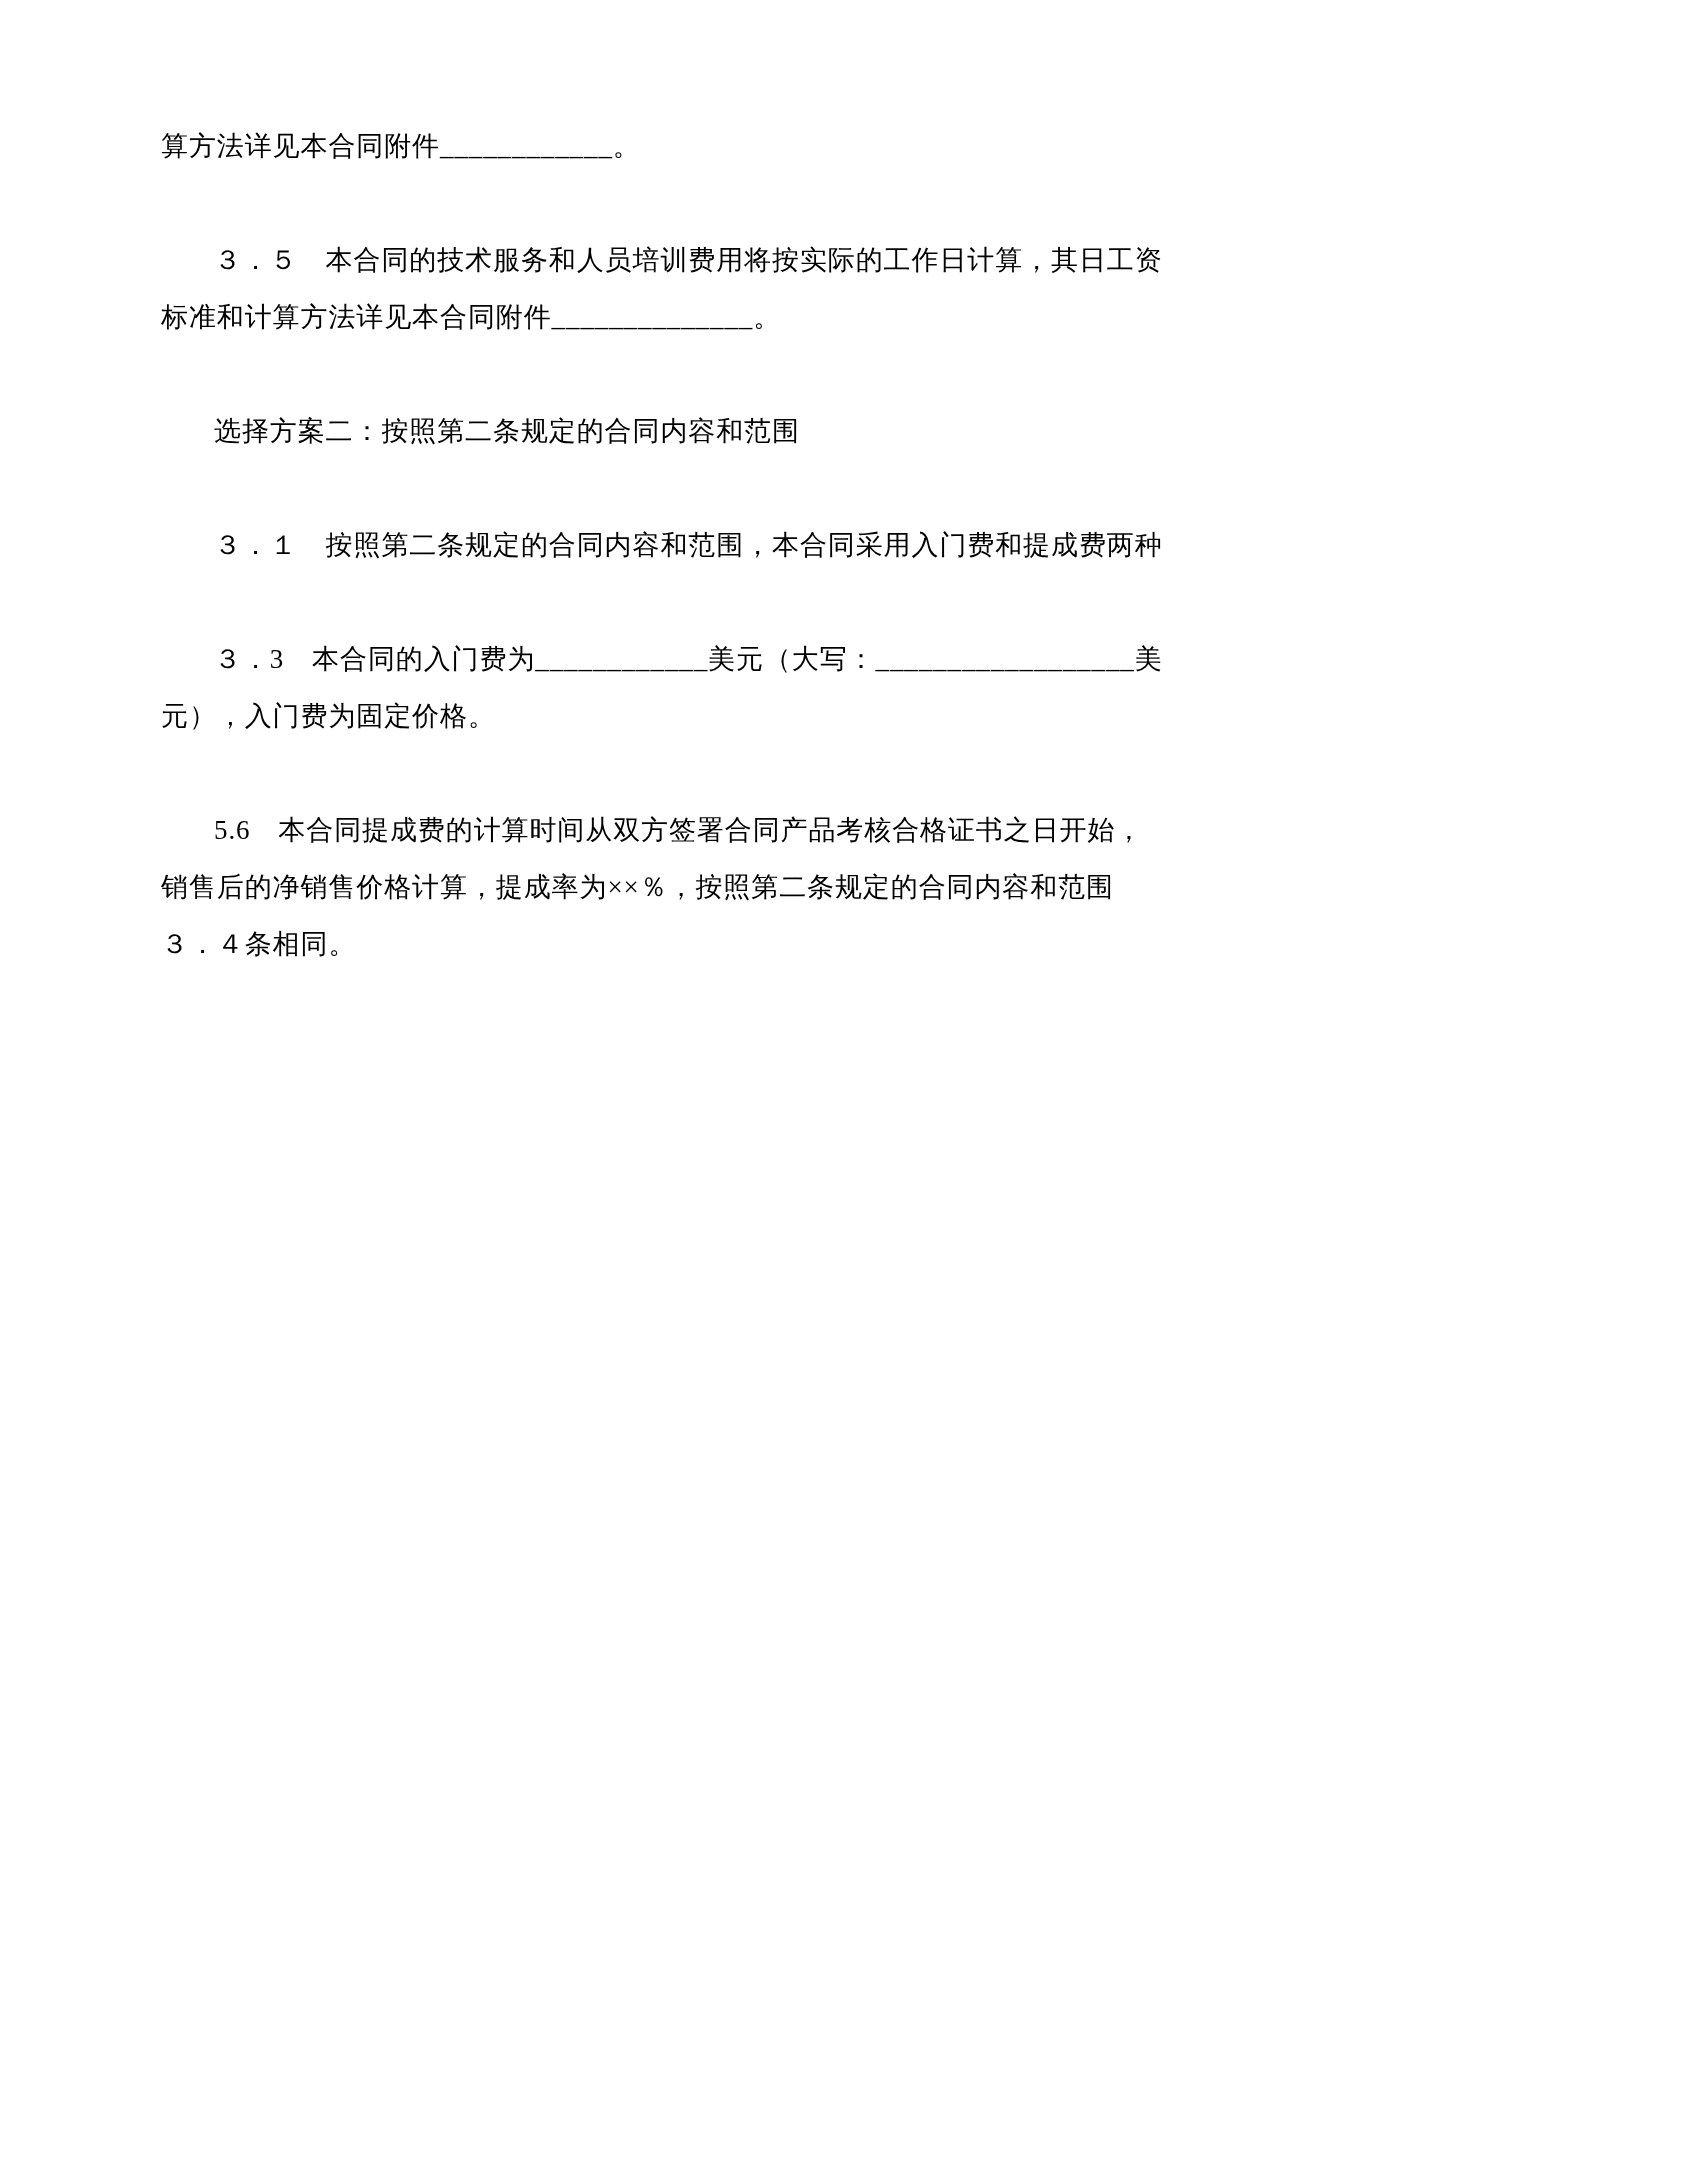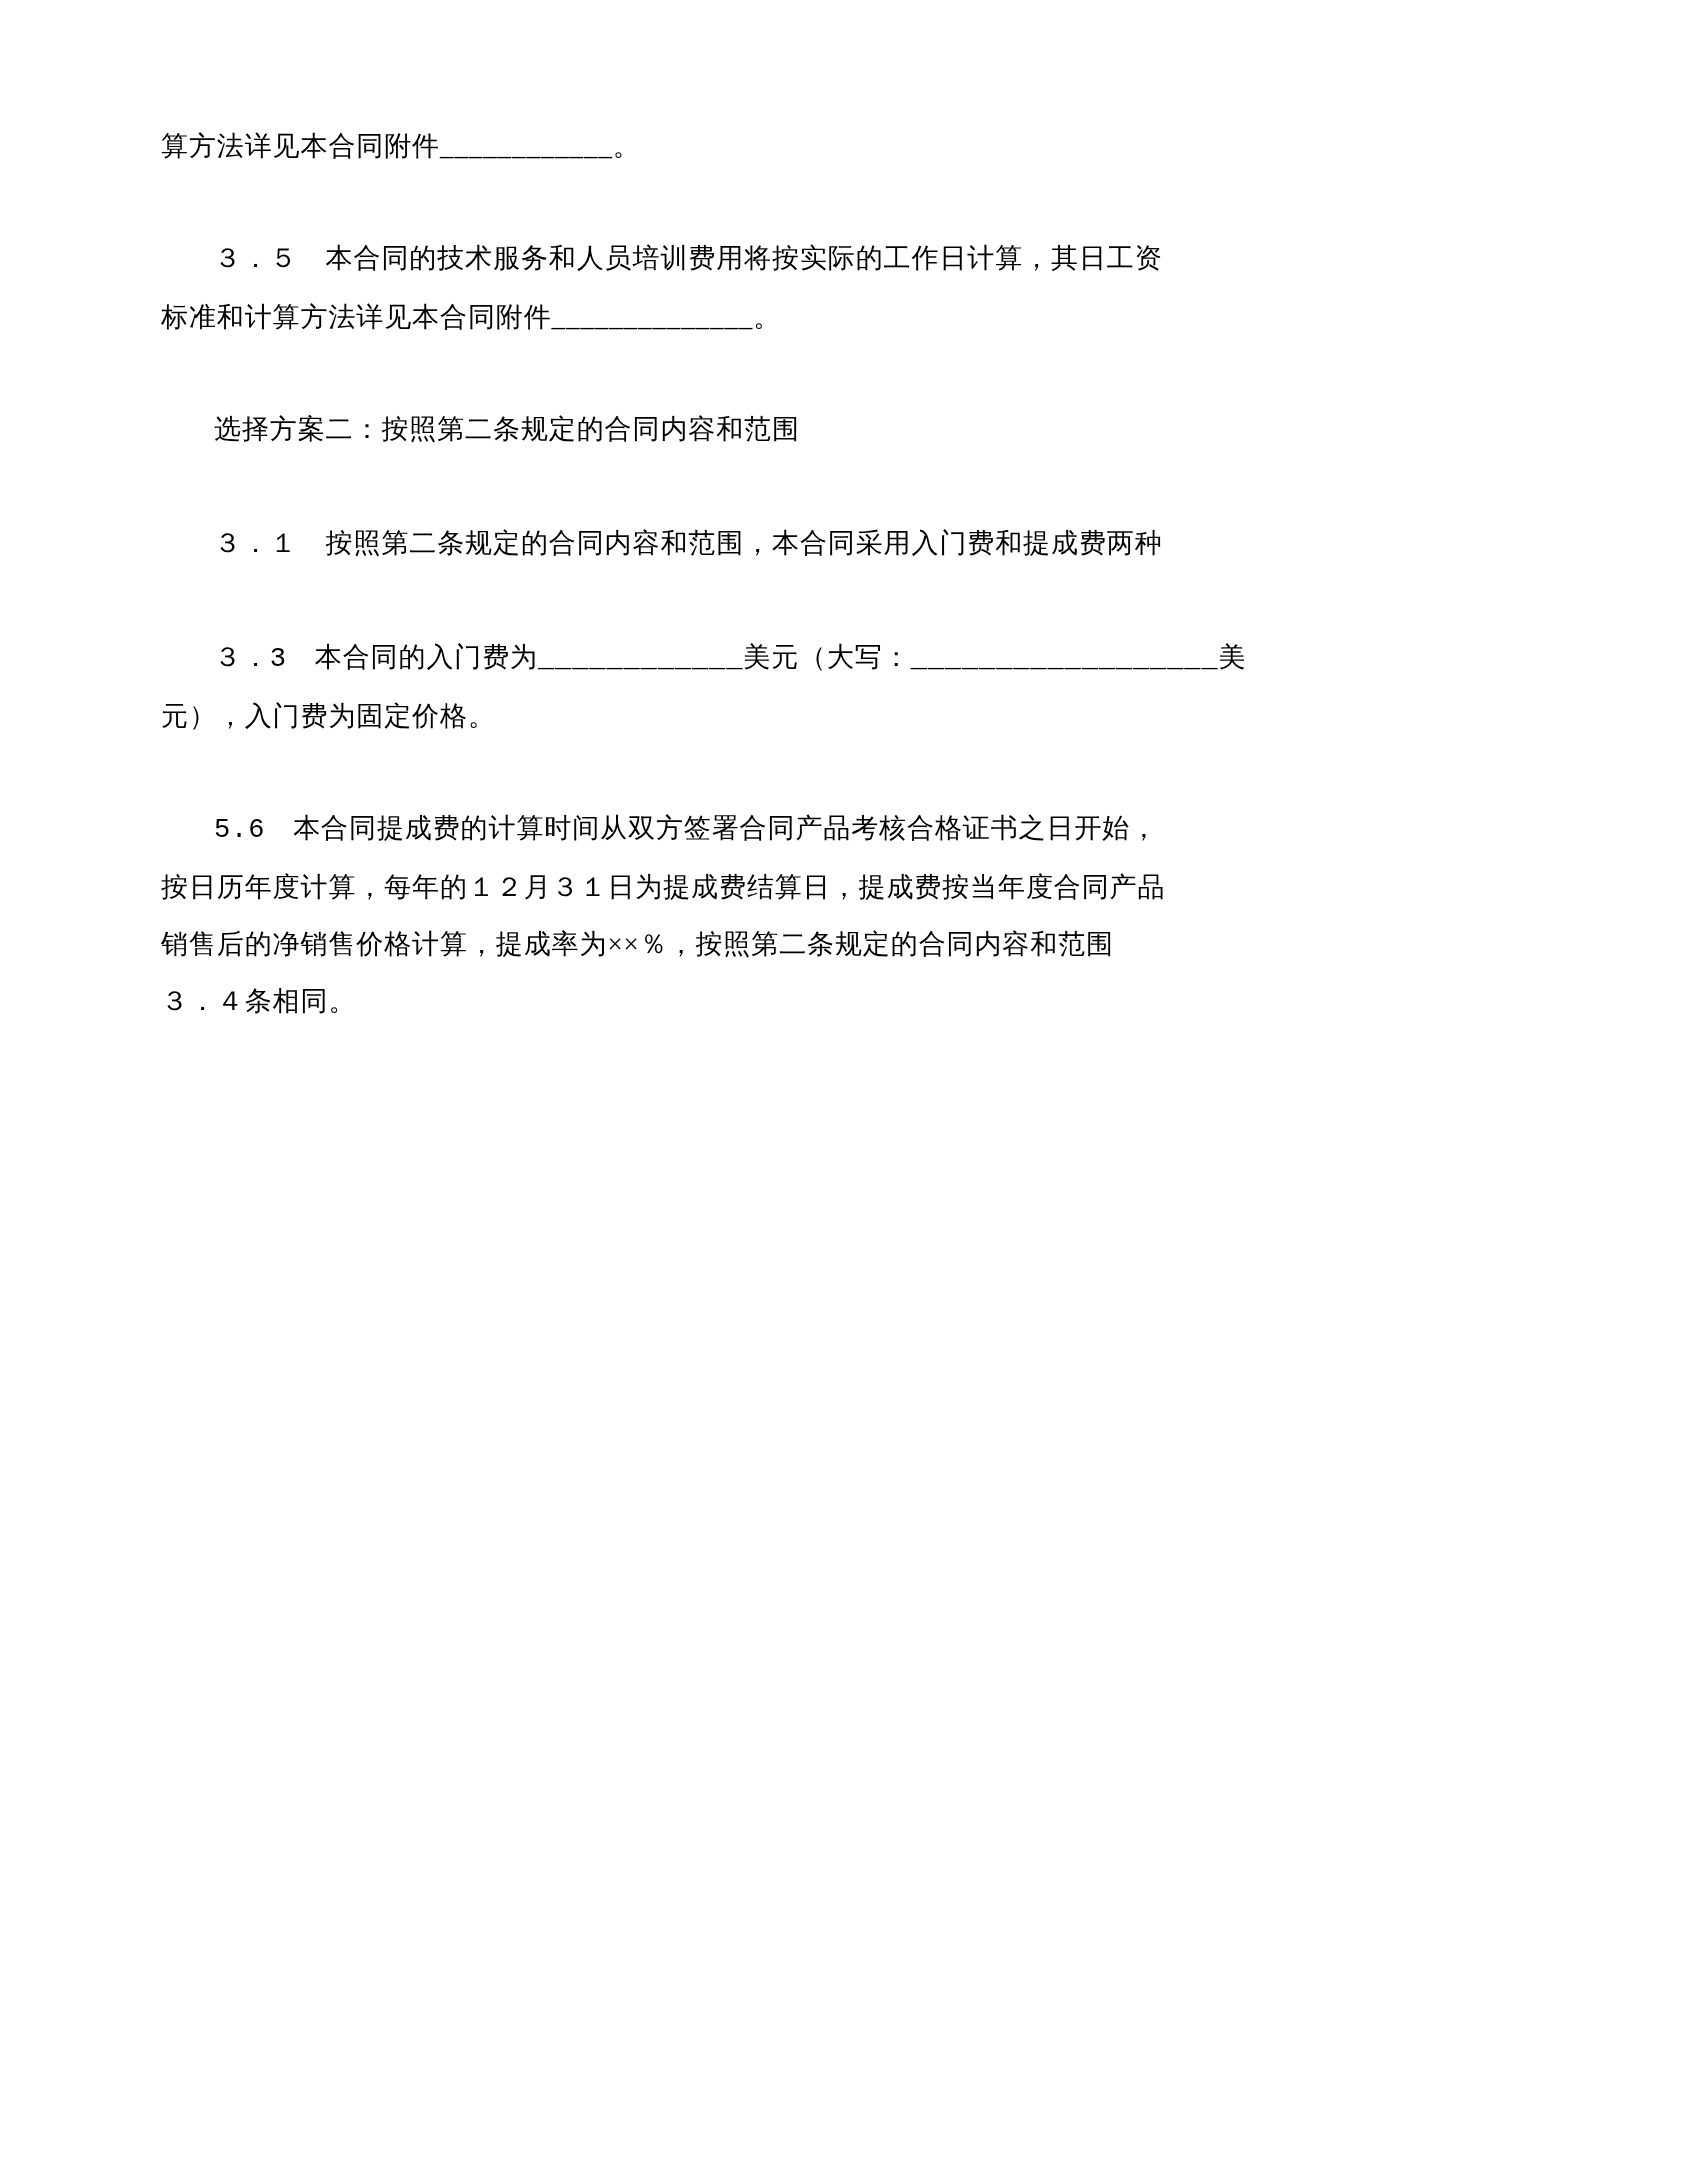--- a/index.html
+++ b/index.html
@@ -21,21 +21,20 @@
   .para {
     margin: 0 0 57px 0;
   }
   .line {
     line-height: 57px;
     white-space: pre-wrap;
     letter-spacing: 0.9px;
   }
   .line.indent {
     padding-left: 53px;
-    font-family: Liberation Mono, monospace;
   }
 </style>
 </head>
 <body>
 
 <div class="page">
 
   <div class="para">
     <div class="line">算方法详见本合同附件____________。</div>
   </div>
@@ -54,19 +53,18 @@
     <div class="line indent">３．１　按照第二条规定的合同内容和范围，本合同采用入门费和提成费两种</div>
   </div>
 
   <div class="para">
     <div class="line indent">３．3　本合同的入门费为____________美元（大写：__________________美</div>
     <div class="line">元），入门费为固定价格。</div>
   </div>
 
   <div class="para">
     <div class="line indent">5.6　本合同提成费的计算时间从双方签署合同产品考核合格证书之日开始，</div>
-    <div class="line">按日历年度计算，每年的１２月３１日为提成费结算日，提成费按当年度合同产品</div>
     <div class="line">销售后的净销售价格计算，提成率为××％，按照第二条规定的合同内容和范围</div>
     <div class="line">３．４条相同。</div>
   </div>
 
 </div>
 
 
 </body></html>

